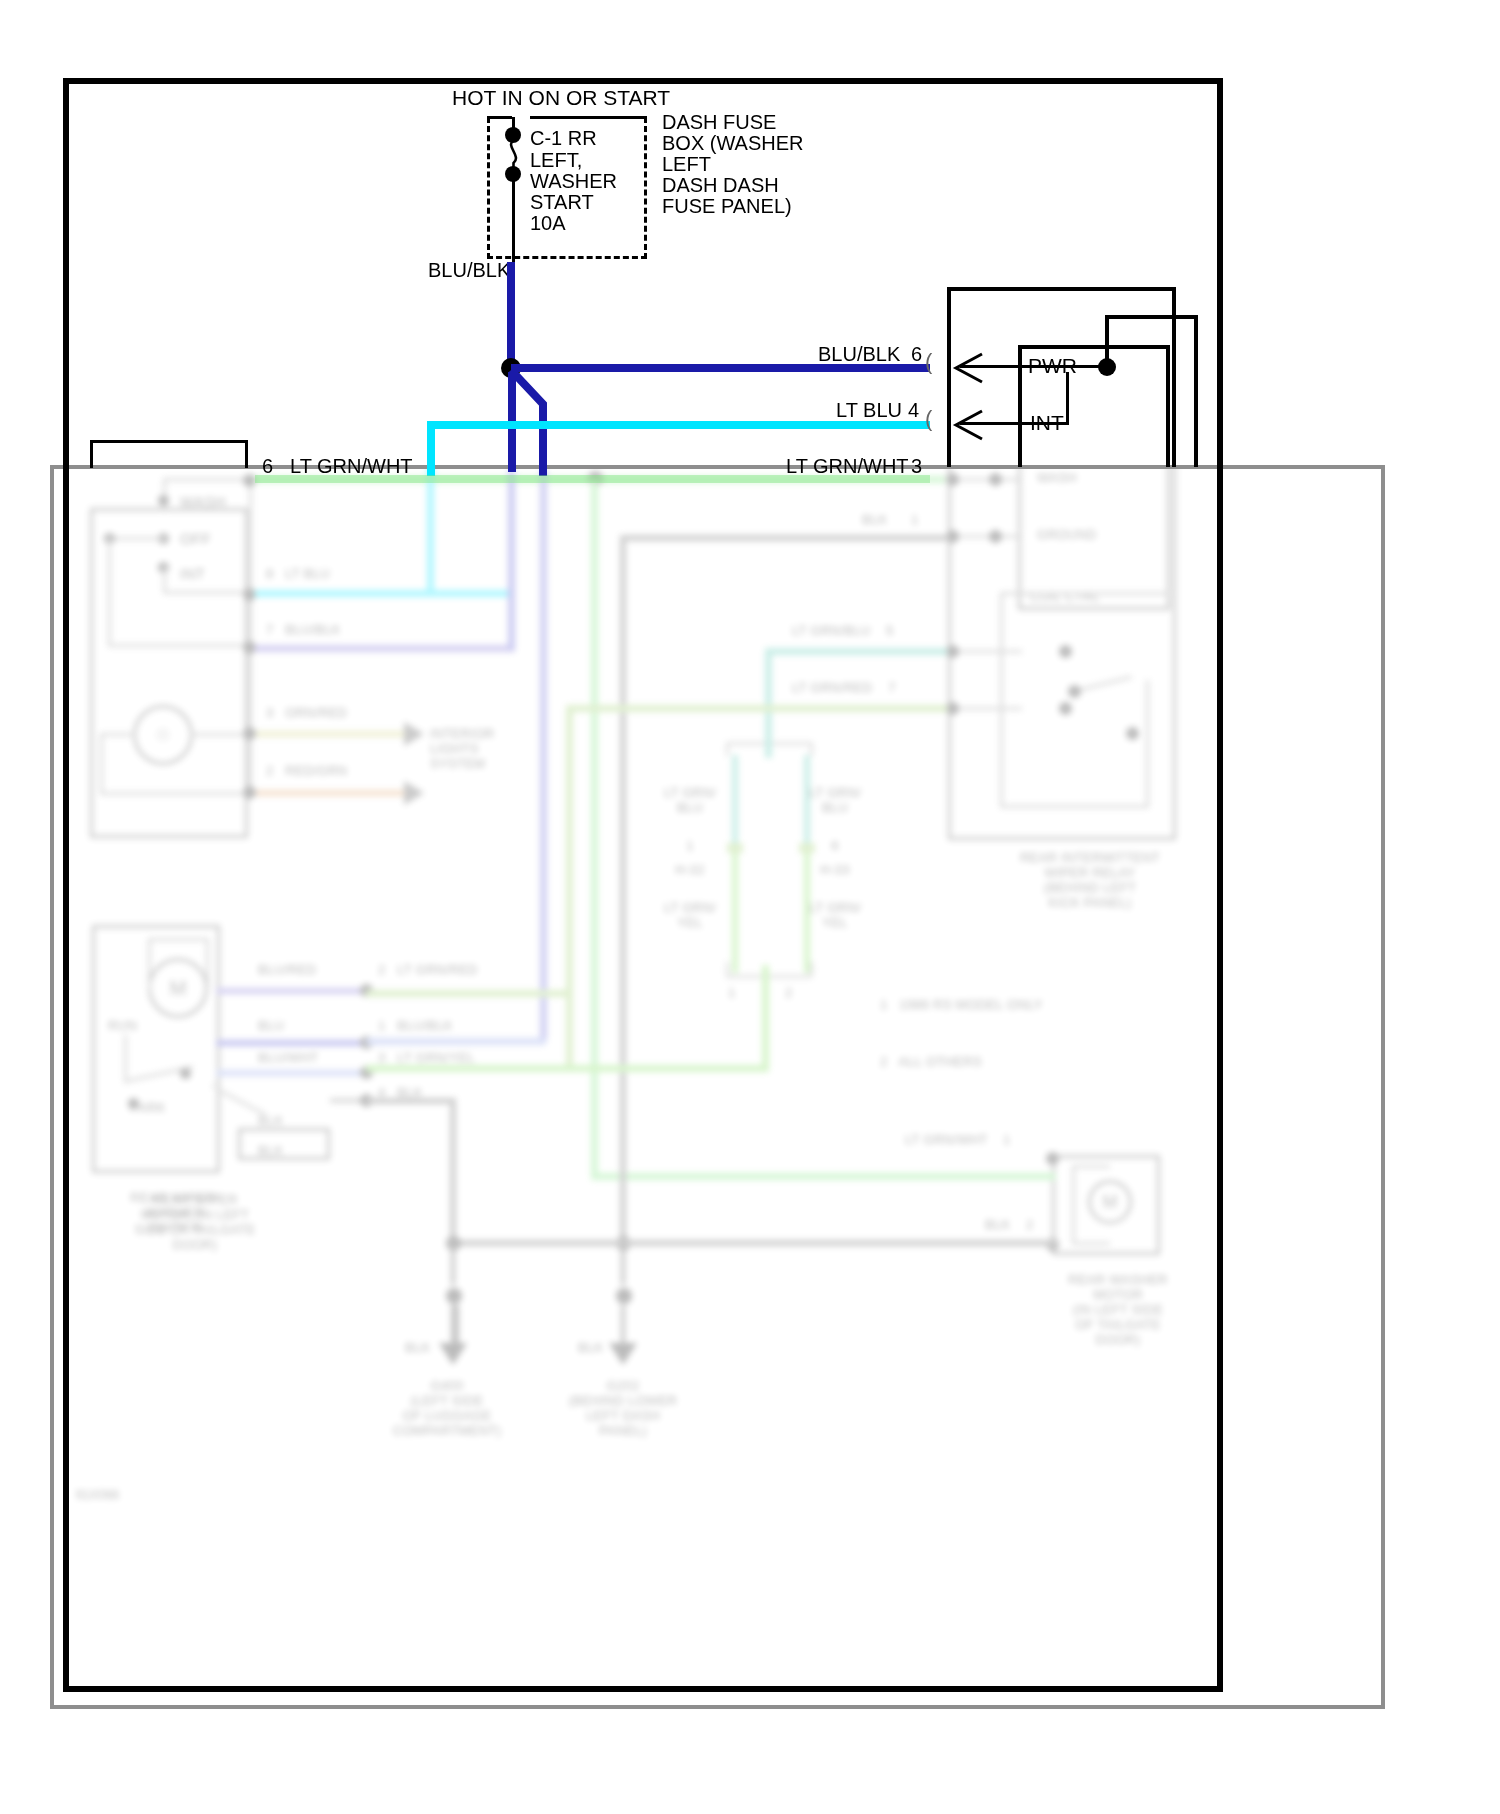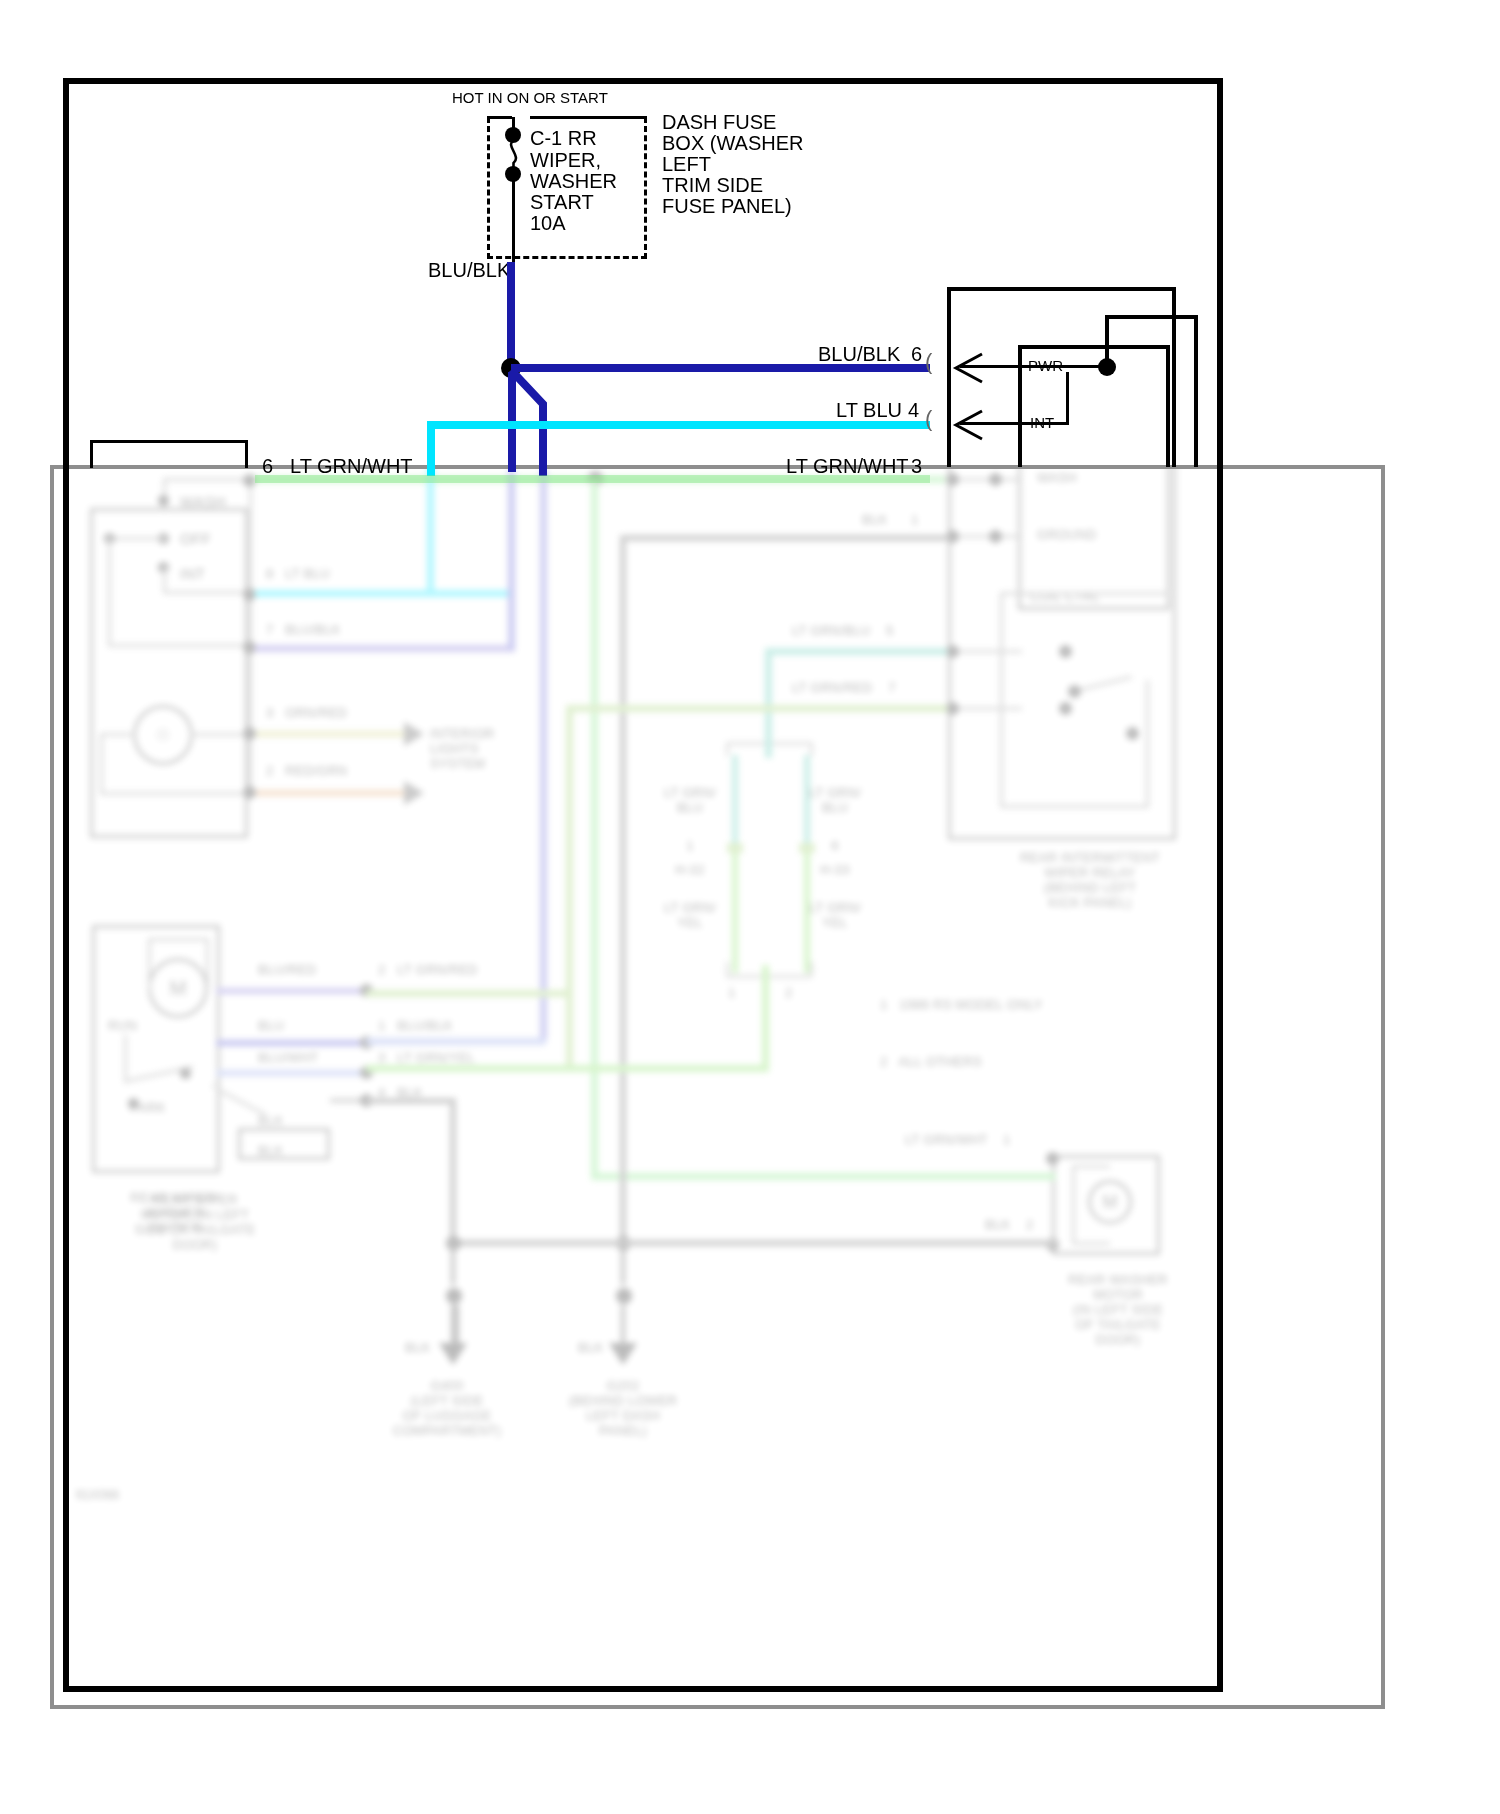--- a/index.html
+++ b/index.html
@@ -9,21 +9,21 @@
   
   .frame-outer{position:absolute;left:63px;top:78px;width:1160px;height:1614px;
                border:6px solid #000;box-sizing:border-box;background:transparent;}
   .frame-inner{position:absolute;left:50px;top:465px;width:1335px;height:1244px;
                border:4px solid #8e8e8e;box-sizing:border-box;background:transparent;}
 
   
   .crisp{position:absolute;left:0;top:0;width:1500px;height:1814px;}
 
   .lbl{position:absolute;color:#000;font-size:20px;line-height:24px;white-space:pre;}
-  .lbl.b{font-size:15px;}
+  .lbl.b{font-size:21px;}
 
   .wire{position:absolute;}
   .dot{position:absolute;border-radius:50%;background:#000;}
 
   
   .dashbox{position:absolute;border:3px dashed #000;box-sizing:border-box;}
 
   
   #ghost-wrap{position:absolute;left:0;top:465px;width:1500px;height:1349px;overflow:hidden;}
   #ghost{position:absolute;left:0;top:-465px;width:1500px;height:1814px;
@@ -291,29 +291,29 @@
 
     <div class="wire" style="left:512px;top:117px;width:3px;height:17px;background:#000;"></div>
     <div class="dot" style="left:505px;top:127px;width:16px;height:16px;"></div>
     <svg style="position:absolute;left:498px;top:139px;" width="32" height="36" viewBox="0 0 32 36">
       <path d="M15.5 1 C 7 7, 24 17, 15.5 24 L15.5 34" stroke="#000" stroke-width="2.6" fill="none"></path>
     </svg>
     <div class="dot" style="left:505px;top:166px;width:16px;height:16px;"></div>
     <div class="wire" style="left:512px;top:176px;width:3px;height:90px;background:#000;"></div>
 
     <div class="lbl" style="left:530px;top:126px;">C-1 RR</div>
-    <div class="lbl" style="left:530px;top:148px;">WIPER,</div>
+    <div class="lbl" style="left:530px;top:148px;">LEFT,</div>
     <div class="lbl" style="left:530px;top:169px;">WASHER</div>
     <div class="lbl" style="left:530px;top:190px;">START</div>
     <div class="lbl" style="left:530px;top:211px;">10A</div>
 
     <div class="lbl" style="left:662px;top:110px;">DASH FUSE</div>
     <div class="lbl" style="left:662px;top:131px;">BOX (WASHER</div>
     <div class="lbl" style="left:662px;top:152px;">LEFT</div>
-    <div class="lbl" style="left:662px;top:173px;">TRIM SIDE</div>
+    <div class="lbl" style="left:662px;top:173px;">DASH DASH</div>
     <div class="lbl" style="left:662px;top:194px;">FUSE PANEL)</div>
 
     <div class="lbl" style="left:428px;top:258px;">BLU/BLK</div>
 
     <div class="wire" style="left:507px;top:262px;width:8px;height:107px;background:#1a1aa8;"></div>
 
     <div class="dot" style="left:501px;top:358px;width:20px;height:20px;"></div>
 
     <div class="wire" style="left:511px;top:364px;width:419px;height:8px;background:#1a1aa8;"></div>
 

